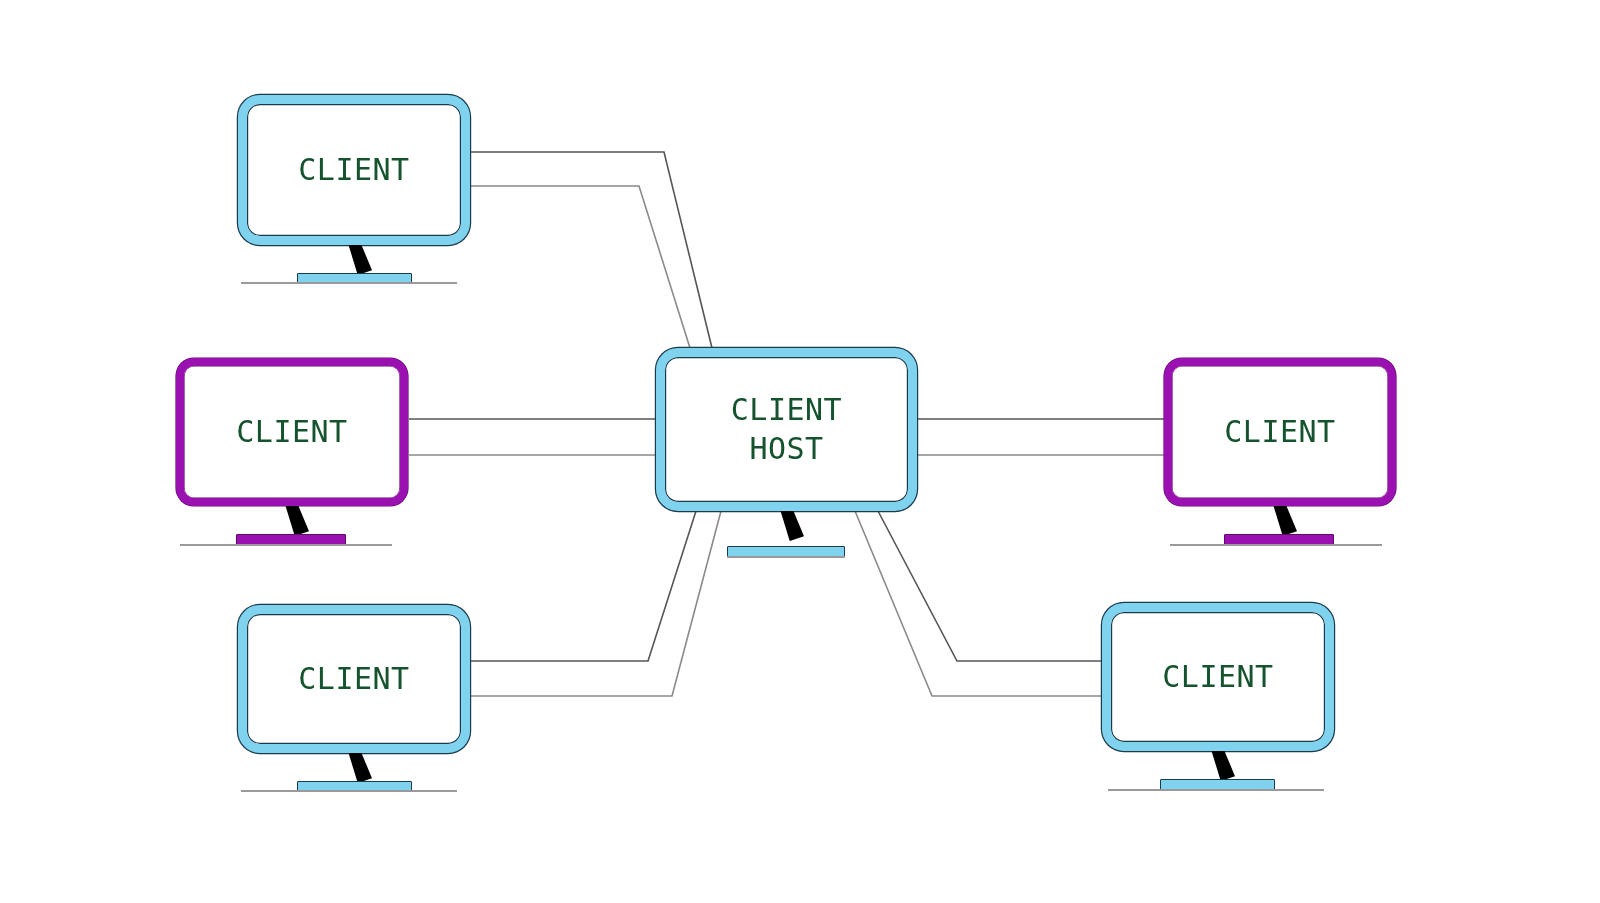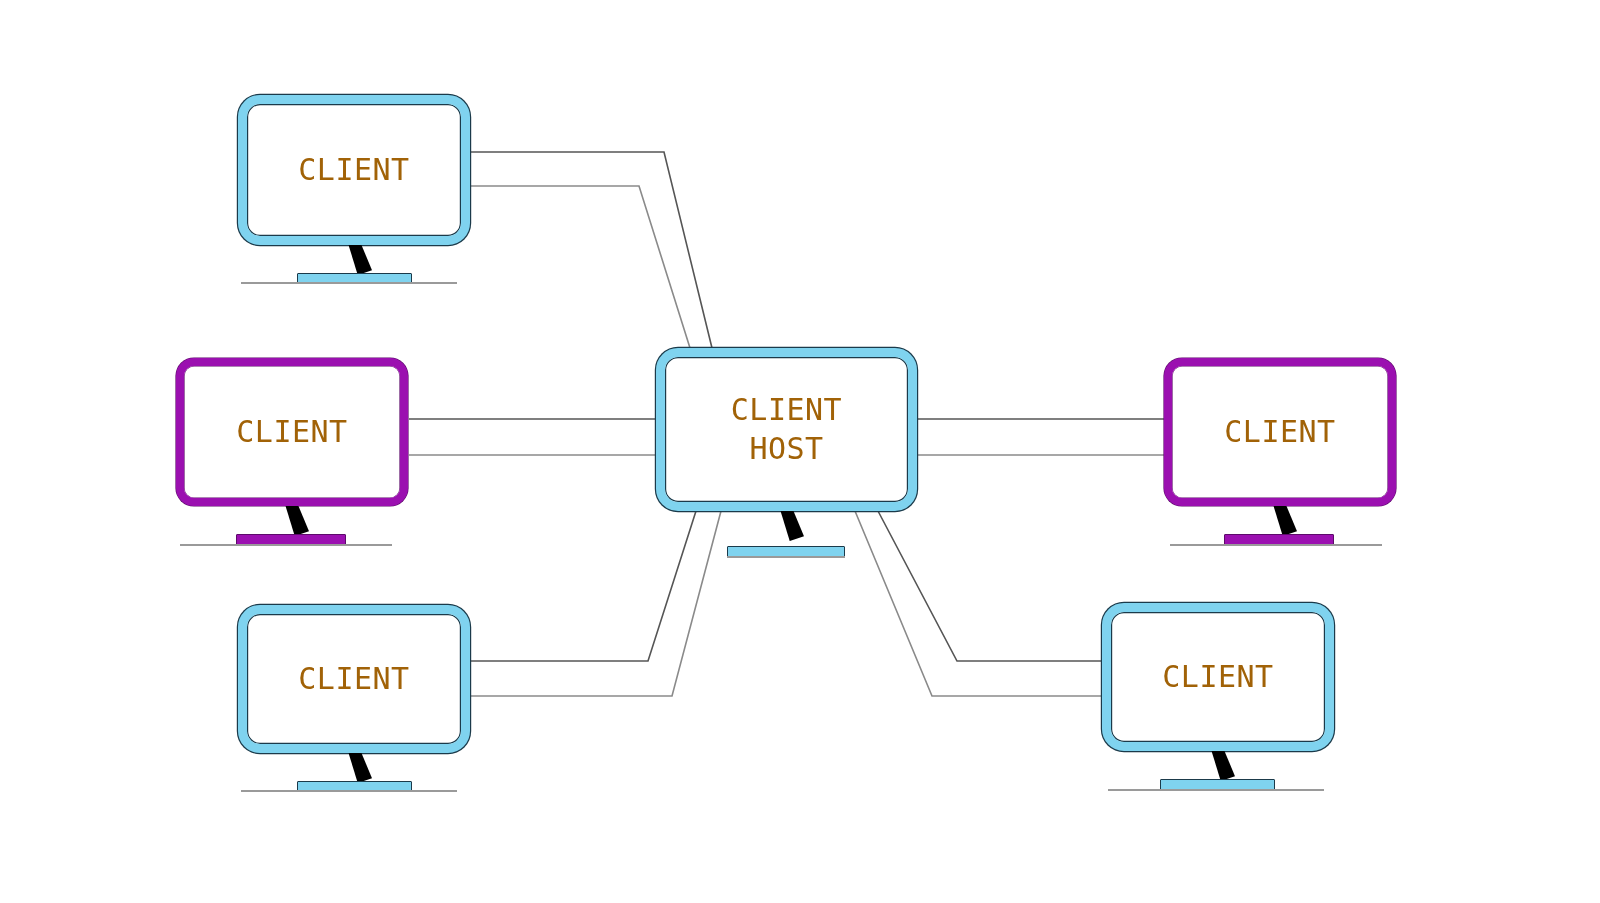--- a/index.html
+++ b/index.html
@@ -46,21 +46,21 @@
       0 0 0 1.2px #1b3a4a;
   }
   .bezel.purple {
     border-radius: 18px;
     border: 8px solid #9b10b0;
     box-shadow:
       inset 0 0 0 0.6px #5d0a6b,
       0 0 0 0.6px #5d0a6b;
   }
   .screen-label {
-    color: #a16207;
+    color: #14532d;
     text-align: center;
     line-height: 1.28;
     letter-spacing: 0.5px;
     white-space: pre-line;
     font-weight: 400;
     user-select: none;
   }
   
   .neck {
     position: absolute;

